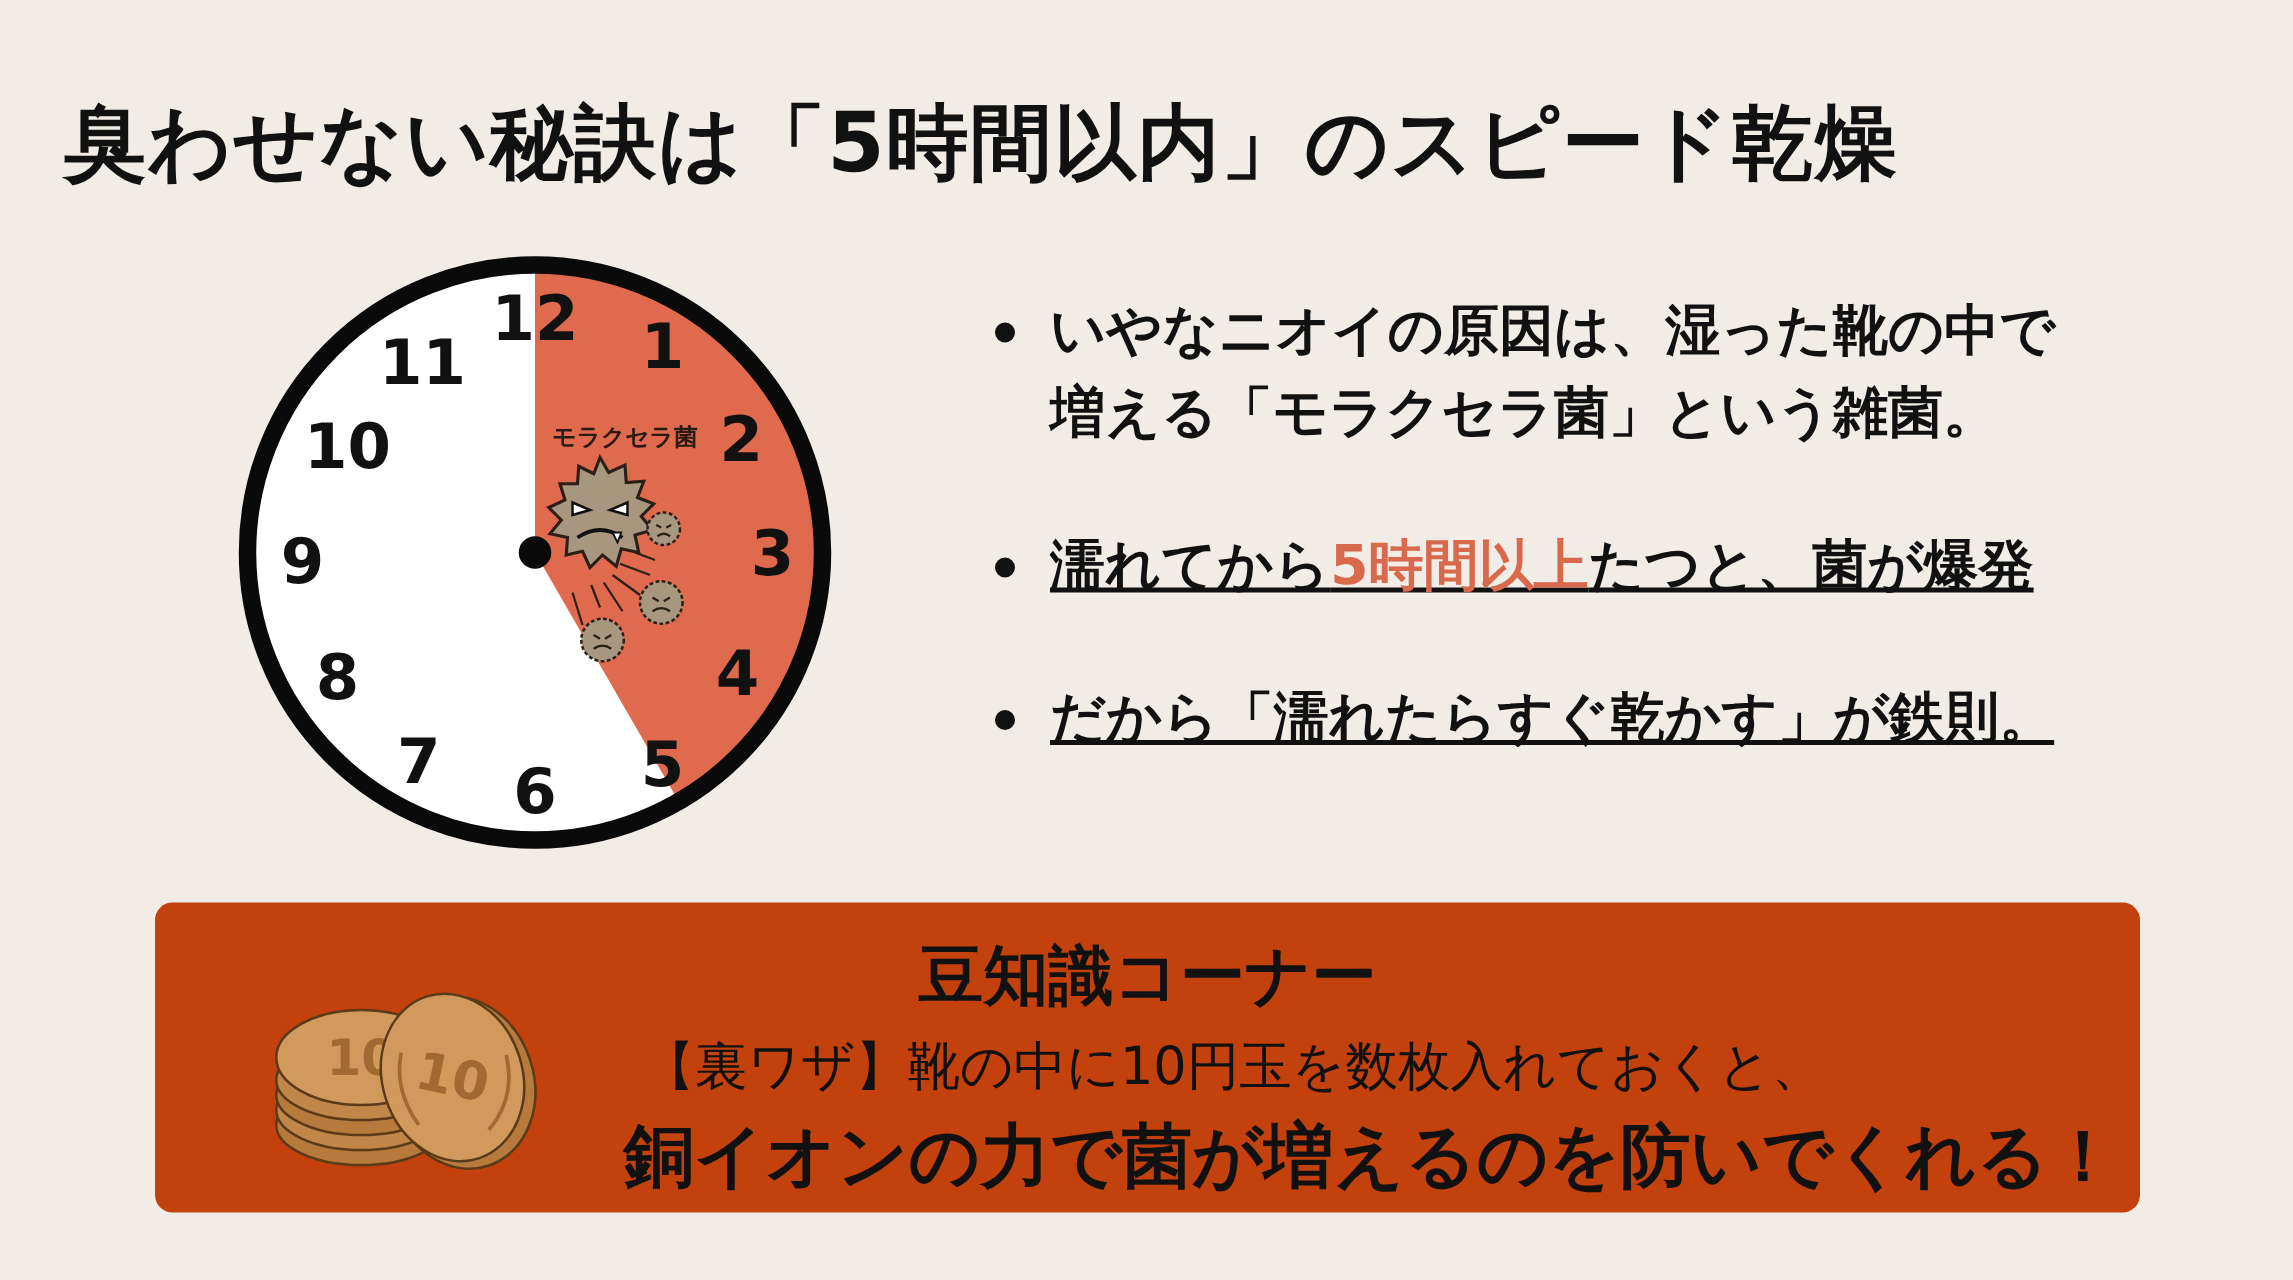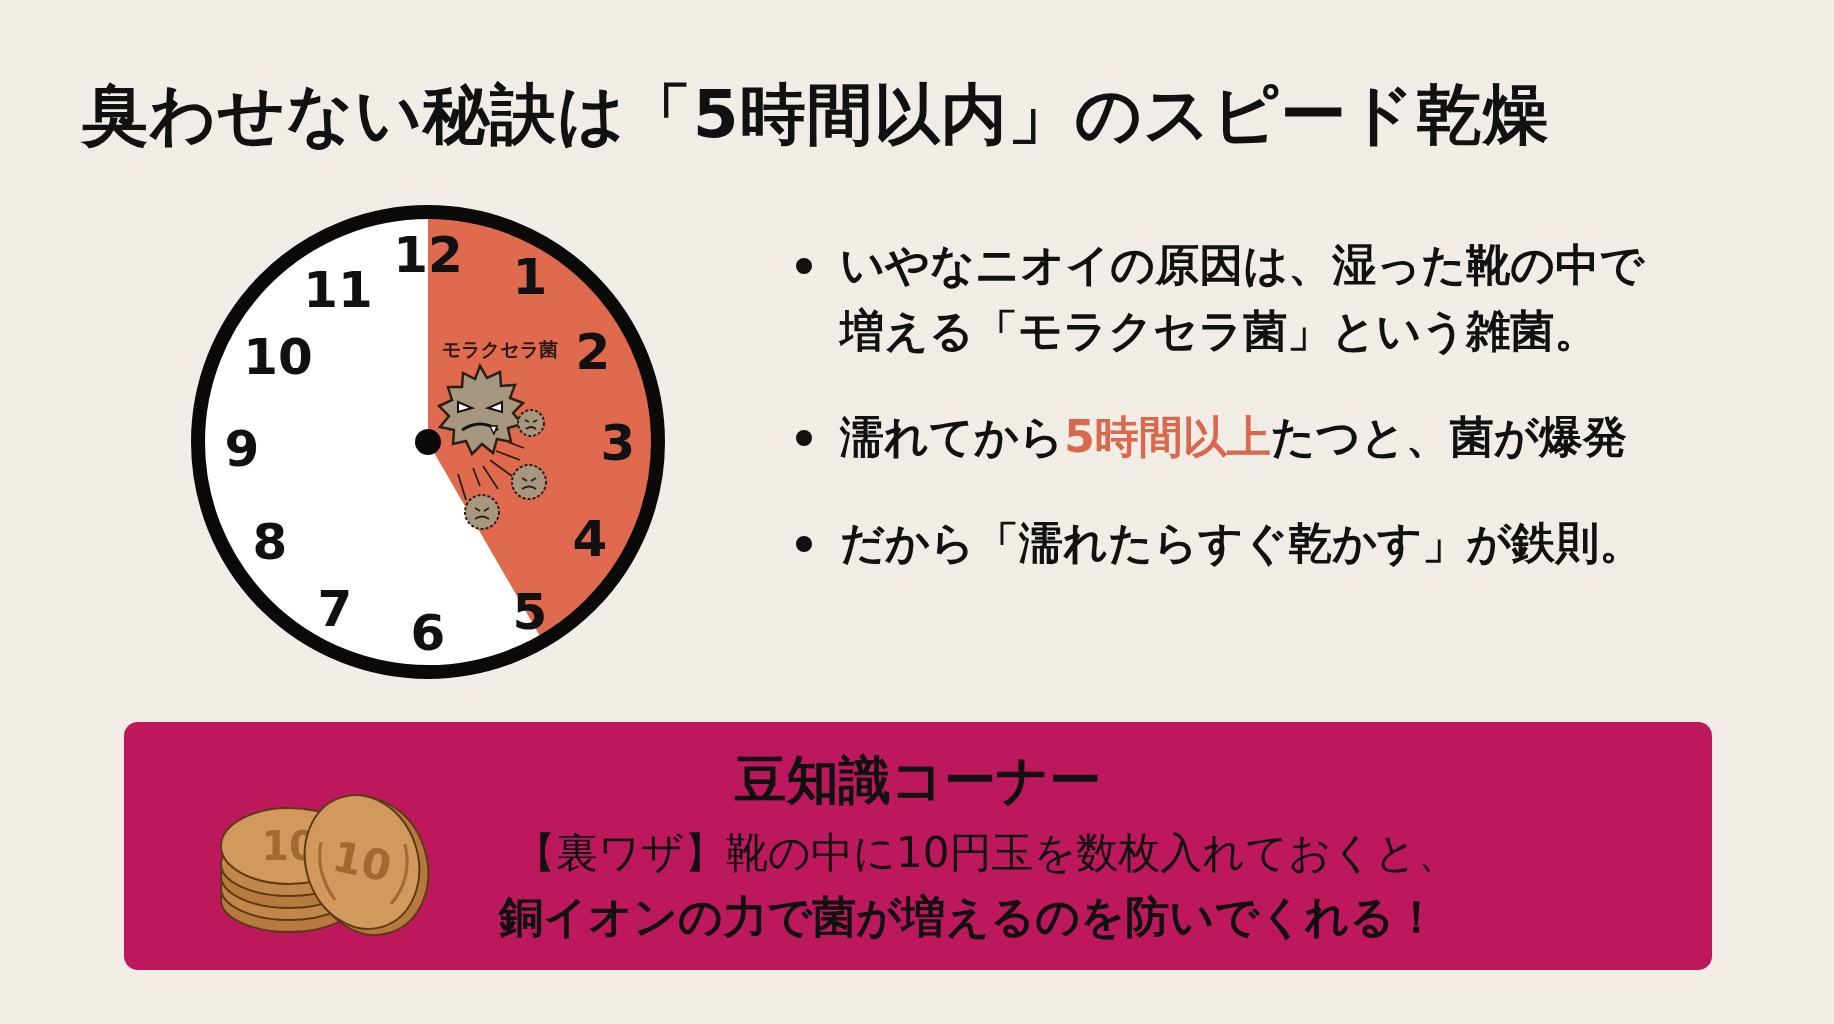--- a/index.html
+++ b/index.html
@@ -7,53 +7,53 @@
     width: 1834px; height: 1024px;
     overflow: hidden;
     background: #f1ede6;
     font-family: "DejaVu Sans", "Liberation Sans", sans-serif;
     color: #111;
   }
   .page { position: relative; width: 1834px; height: 1024px; }
   .title {
     position: absolute; left: 0; top: 70px; width: 1570px;
     text-align: center; font-size: 66px; font-weight: bold;
-    letter-spacing: 1px; color: #111; margin-left: 31px;
+    letter-spacing: 1px; color: #111;
   }
   .clock {
     position: absolute; left: 190px; top: 204px; width: 476px; height: 476px;
   }
   .clock svg { width: 476px; height: 476px; display: block; }
   .bullets {
     position: absolute; left: 790px; top: 232px; width: 900px;
   }
   .bullet {
     position: relative; padding-left: 50px; font-size: 44px; font-weight: bold;
     line-height: 66px; color: #111;
   }
-  .bullet + .bullet { margin-top: 40px; }
+  .bullet + .bullet { margin-top: 56px; text-decoration: underline; }
   .bullet .dot {
     position: absolute; left: 6px; top: 26px; width: 16px; height: 16px;
     border-radius: 50%; background: #111;
   }
   .bullet .hl { color: #d9694d; }
   .tip-box {
     position: absolute; left: 124px; top: 722px; width: 1588px; height: 248px;
-    background: #be185d; border-radius: 14px;
+    background: #c2410c; border-radius: 14px;
   }
   .tip-title {
     position: absolute; left: 0; top: 24px; width: 1588px; text-align: center;
     font-size: 52px; font-weight: bold; color: #111;
   }
   .tip-line1 {
     position: absolute; left: 390px; top: 103px; font-size: 42px; font-weight: normal; color: #111;
     white-space: nowrap;
   }
   .tip-line2 {
-    position: absolute; left: 375px; top: 166px; font-size: 44px; font-weight: bold; color: #111;
+    position: absolute; left: 375px; top: 166px; font-size: 56px; font-weight: bold; color: #111;
     white-space: nowrap;
     text-align: right;
   }
   .coins { position: absolute; left: 85px; top: 60px; width: 230px; height: 160px; }
   .coins svg { width: 230px; height: 160px; display: block; }
 </style>
 </head>
 <body>
 
 <div class="page">

